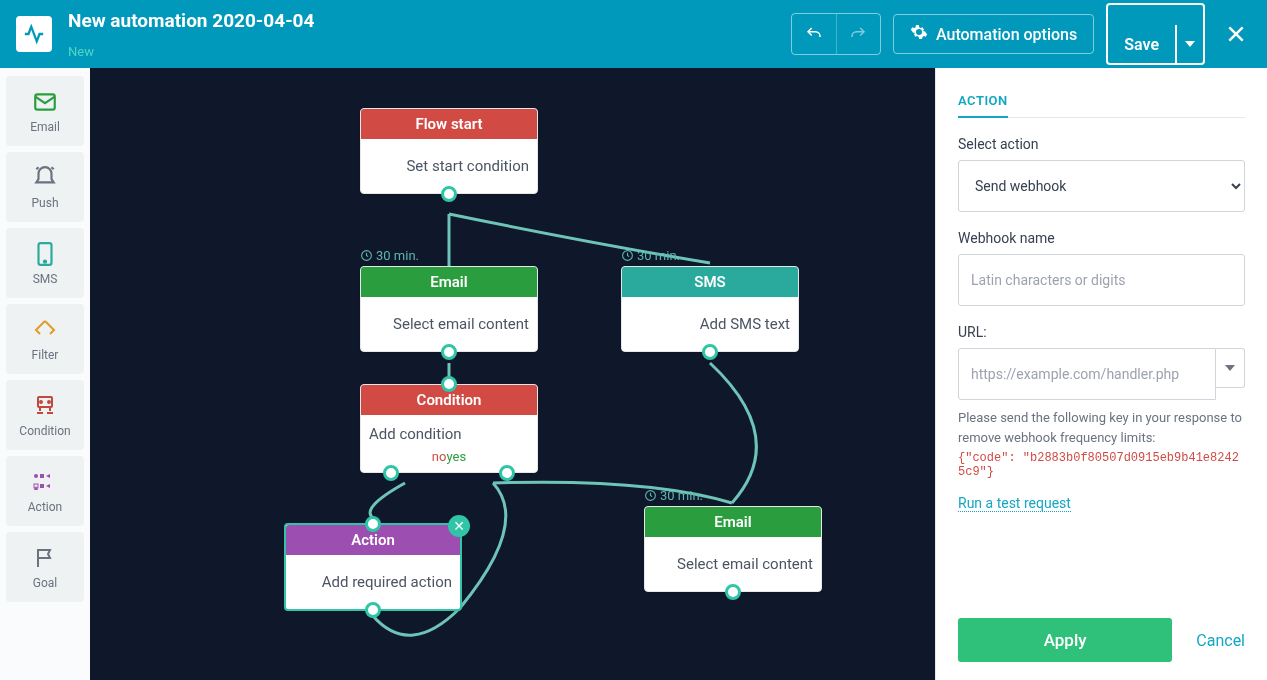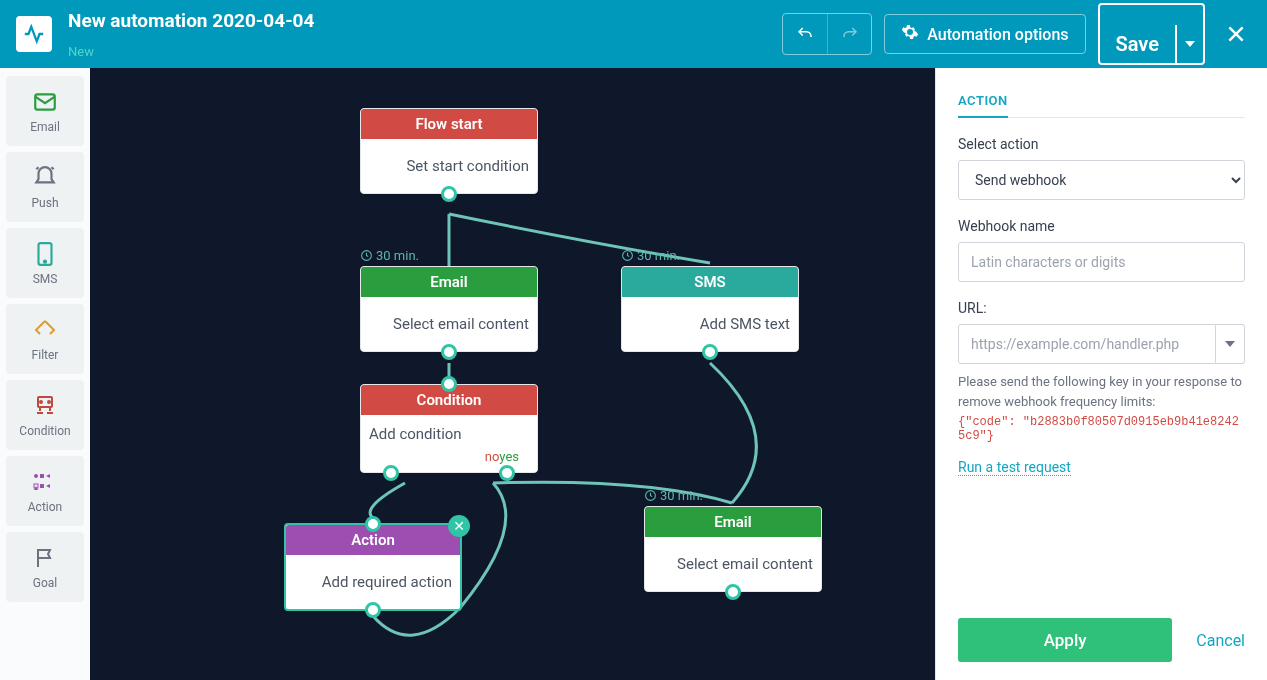--- a/index.html
+++ b/index.html
@@ -10,21 +10,21 @@
 .header-logo svg { width: 22px; height: 22px; }
 .header-title-block { flex: 1; }
 .header-title { font-size: 19px; font-weight: 700; color: #fff; }
 .header-status { font-size: 13px; color: #4fd6c5; margin-top: 12px; }
 .header-actions { display: flex; align-items: center; gap: 12px; }
 .undo-redo { display: flex; border: 1px solid rgba(255,255,255,0.5); border-radius: 4px; overflow: hidden; }
 .undo-redo button { width: 44px; height: 40px; background: transparent; border: none; color: #fff; cursor: pointer; display: flex; align-items: center; justify-content: center; font-size: 18px; }
 .undo-redo button + button { border-left: 1px solid rgba(255,255,255,0.5); opacity: 0.5; }
 .options-btn { height: 40px; padding: 0 16px; background: transparent; border: 1px solid rgba(255,255,255,0.5); border-radius: 4px; color: #fff; font-size: 16px; font-weight: 500; display: flex; align-items: center; gap: 8px; cursor: pointer; }
 .save-group { display: flex; border: 2px solid #fff; border-radius: 4px; overflow: hidden; }
-.save-group button { height: 38px; background: transparent; border: none; color: #fff; font-size: 20px; font-weight: 600; cursor: pointer; padding: 0 16px; display: flex; align-items: center; justify-content: center; margin-top: 20px; }
+.save-group button { height: 38px; background: transparent; border: none; color: #fff; font-size: 16px; font-weight: 600; cursor: pointer; padding: 0 16px; display: flex; align-items: center; justify-content: center; margin-top: 20px; }
 .save-group button.caret { padding: 0 8px; border-left: 2px solid #fff; }
 .close-btn { background: transparent; border: none; color: #fff; cursor: pointer; width: 30px; height: 30px; display: flex; align-items: center; justify-content: center; margin-left: 4px; }
 
 .main { display: flex; height: calc(680px - 68px); }
 
 .toolbar { width: 90px; background: #fafbfc; display: flex; flex-direction: column; padding: 8px 6px; gap: 6px; }
 .tool-btn { width: 78px; height: 70px; background: #eef2f3; border: none; border-radius: 4px; display: flex; flex-direction: column; align-items: center; justify-content: center; gap: 4px; cursor: pointer; color: #6b7280; }
 .tool-btn .tool-icon { width: 28px; height: 28px; display: flex; align-items: center; justify-content: center; }
 .tool-btn .tool-label { font-size: 12px; color: #6b7280; }
 
@@ -42,32 +42,32 @@
 
 .node-delay { position: absolute; color: #5bb8ac; font-size: 13px; display: flex; align-items: center; gap: 3px; }
 
 .node-delete { position: absolute; top: -10px; right: -10px; width: 22px; height: 22px; background: #2fc5a6; border-radius: 50%; color: #fff; display: flex; align-items: center; justify-content: center; font-size: 14px; cursor: pointer; border: none; }
 
 .port { position: absolute; width: 16px; height: 16px; background: #fff; border: 3px solid #2fc5a6; border-radius: 50%; }
 .port.bottom { bottom: -9px; left: 50%; transform: translateX(-50%); }
 .port.top { top: -9px; left: 50%; transform: translateX(-50%); }
 
 .cond-body { padding: 10px 8px 6px; text-align: left; color: #4b5563; font-size: 15px; }
-.cond-labels { display: flex; justify-content: flex-end; padding: 0 18px 8px; font-size: 13px; }
+.cond-labels { display: flex; justify-content: center; padding: 0 18px 8px; font-size: 13px; }
 .cond-no { color: #d14b44; }
 .cond-yes { color: #2a9d3f; }
 .port.bottom-left { bottom: -9px; left: 22px; }
 .port.bottom-right { bottom: -9px; right: 22px; }
 
 .panel { width: 332px; background: #fff; border-left: 1px solid #e5e7eb; display: flex; flex-direction: column; }
 .panel-content { flex: 1; padding: 22px 22px 10px; overflow: auto; }
 .panel-tab { color: #14a6c2; font-weight: 600; font-size: 13px; letter-spacing: 0.5px; padding-bottom: 8px; border-bottom: 2px solid #14a6c2; display: inline-block; }
 .panel-divider { border-bottom: 1px solid #e5e7eb; margin-bottom: 18px; margin-top: -1px; }
 .field-label { font-size: 14px; color: #374151; margin-bottom: 8px; display: block; }
-.select-box, .input-box { width: 100%; height: 40px; border: 1px solid #d1d5db; border-radius: 3px; padding: 0 12px; font-size: 14px; color: #374151; background: #fff; }
+.select-box, .input-box { width: 100%; height: 52px; border: 1px solid #d1d5db; border-radius: 3px; padding: 0 12px; font-size: 14px; color: #374151; background: #fff; }
 .input-box::placeholder { color: #9ca3af; }
 .field-group { margin-bottom: 18px; }
 .url-group { display: flex; gap: 0; }
 .url-group .input-box { border-radius: 3px 0 0 3px; }
 .url-caret { width: 32px; height: 40px; border: 1px solid #d1d5db; border-left: none; border-radius: 0 3px 3px 0; background: #fff; display: flex; align-items: center; justify-content: center; cursor: pointer; color: #6b7280; }
 .hint { font-size: 13px; color: #6b7280; margin-top: 8px; line-height: 1.5; }
 .code-block { font-family: "Courier New", monospace; font-size: 12px; color: #d14b44; margin-top: 4px; word-break: break-all; }
 .test-link { color: #14a6c2; font-size: 14px; text-decoration: none; border-bottom: 1px dotted #14a6c2; display: inline-block; margin-top: 16px; cursor: pointer; }
 .panel-footer { padding: 16px 22px 18px; display: flex; align-items: center; gap: 24px; }
 .apply-btn { flex: 1; height: 44px; background: #2fc07a; color: #fff; border: none; border-radius: 3px; font-size: 17px; font-weight: 500; cursor: pointer; }

